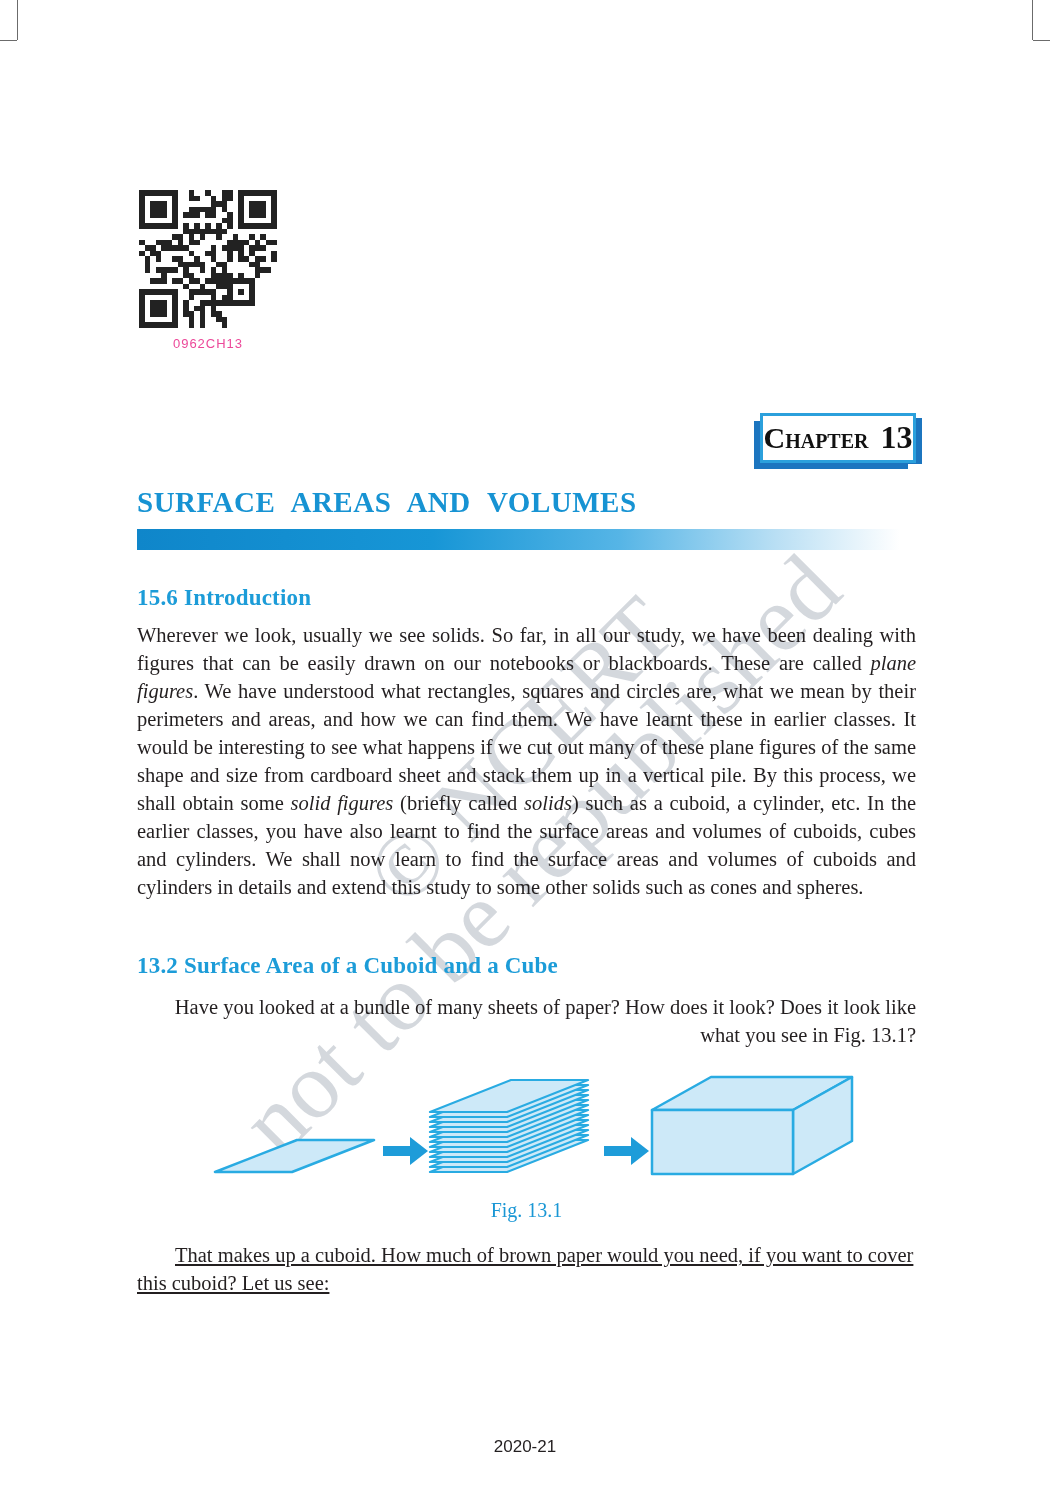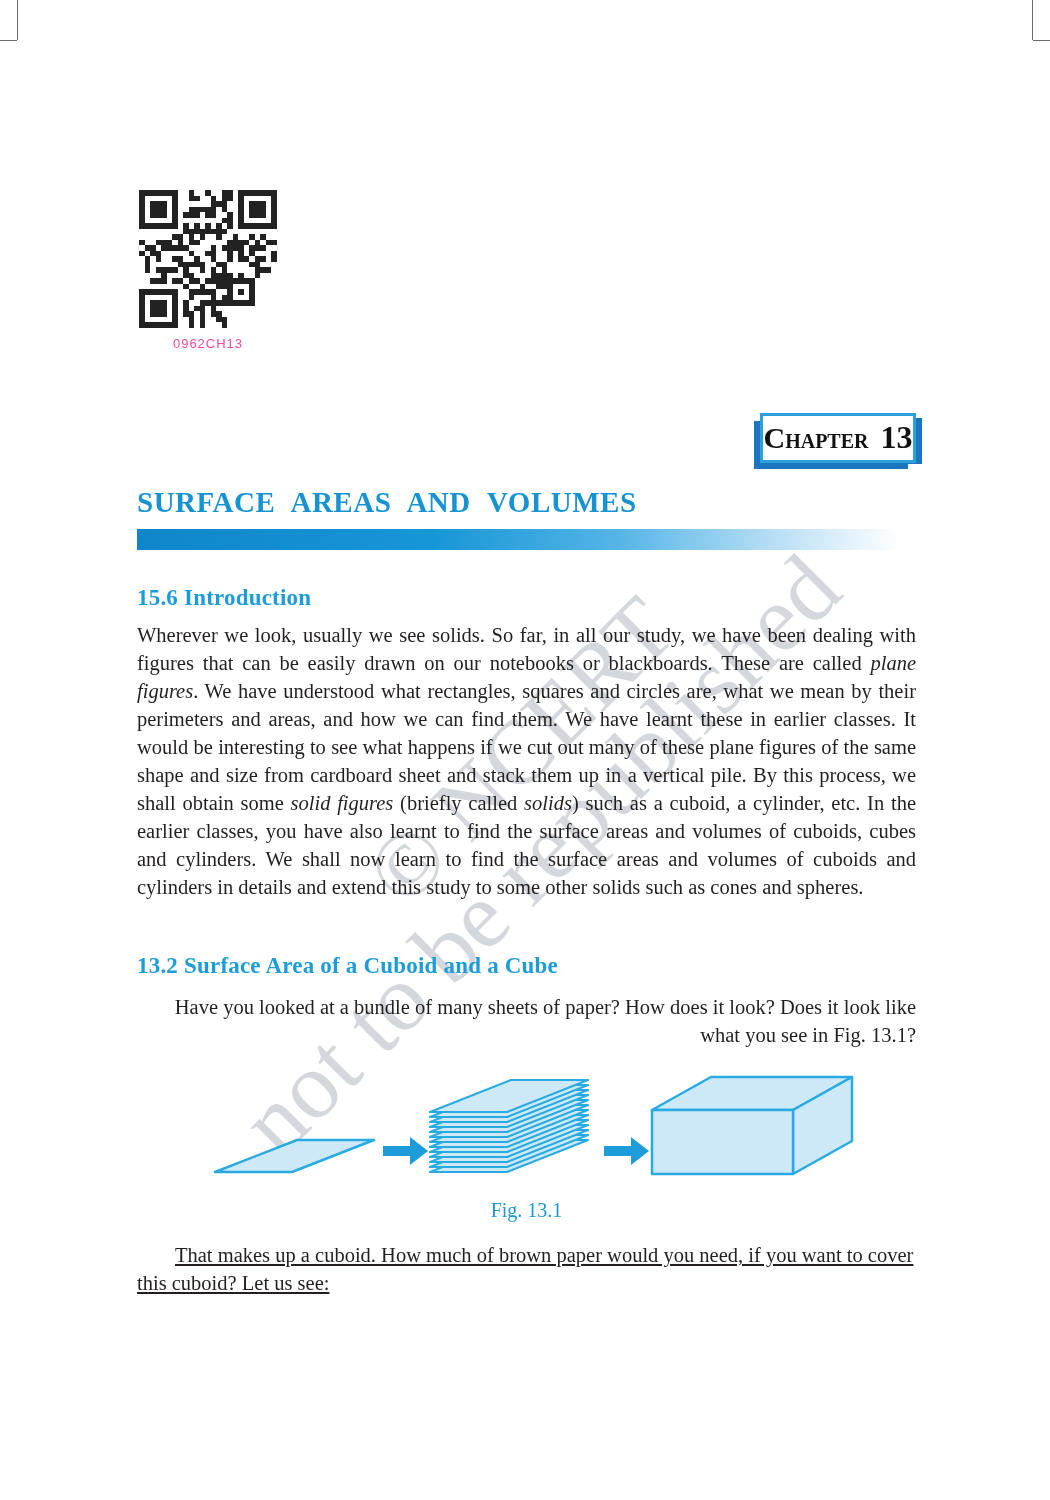--- a/index.html
+++ b/index.html
@@ -417,15 +417,16 @@
       <g stroke="#29abe2" stroke-width="2.5" fill="#cde9f8" stroke-linejoin="round">
         <path d="M652,1110 L793,1110 L852,1077 L711,1077 Z"></path>
         <path d="M793,1110 L852,1077 L852,1141 L793,1174 Z"></path>
         <rect x="652" y="1110" width="141" height="64"></rect>
       </g>
     </svg>
     <div class="abs fig-caption">Fig. 13.1</div>
 
     <div class="abs para p3">That makes up a cuboid. How much of brown paper would you need, if you want to cover this cuboid? Let us see:</div>
 
+    <div class="abs footer">2020-21</div>
 
   </div>
 </div>
 
 </body></html>

